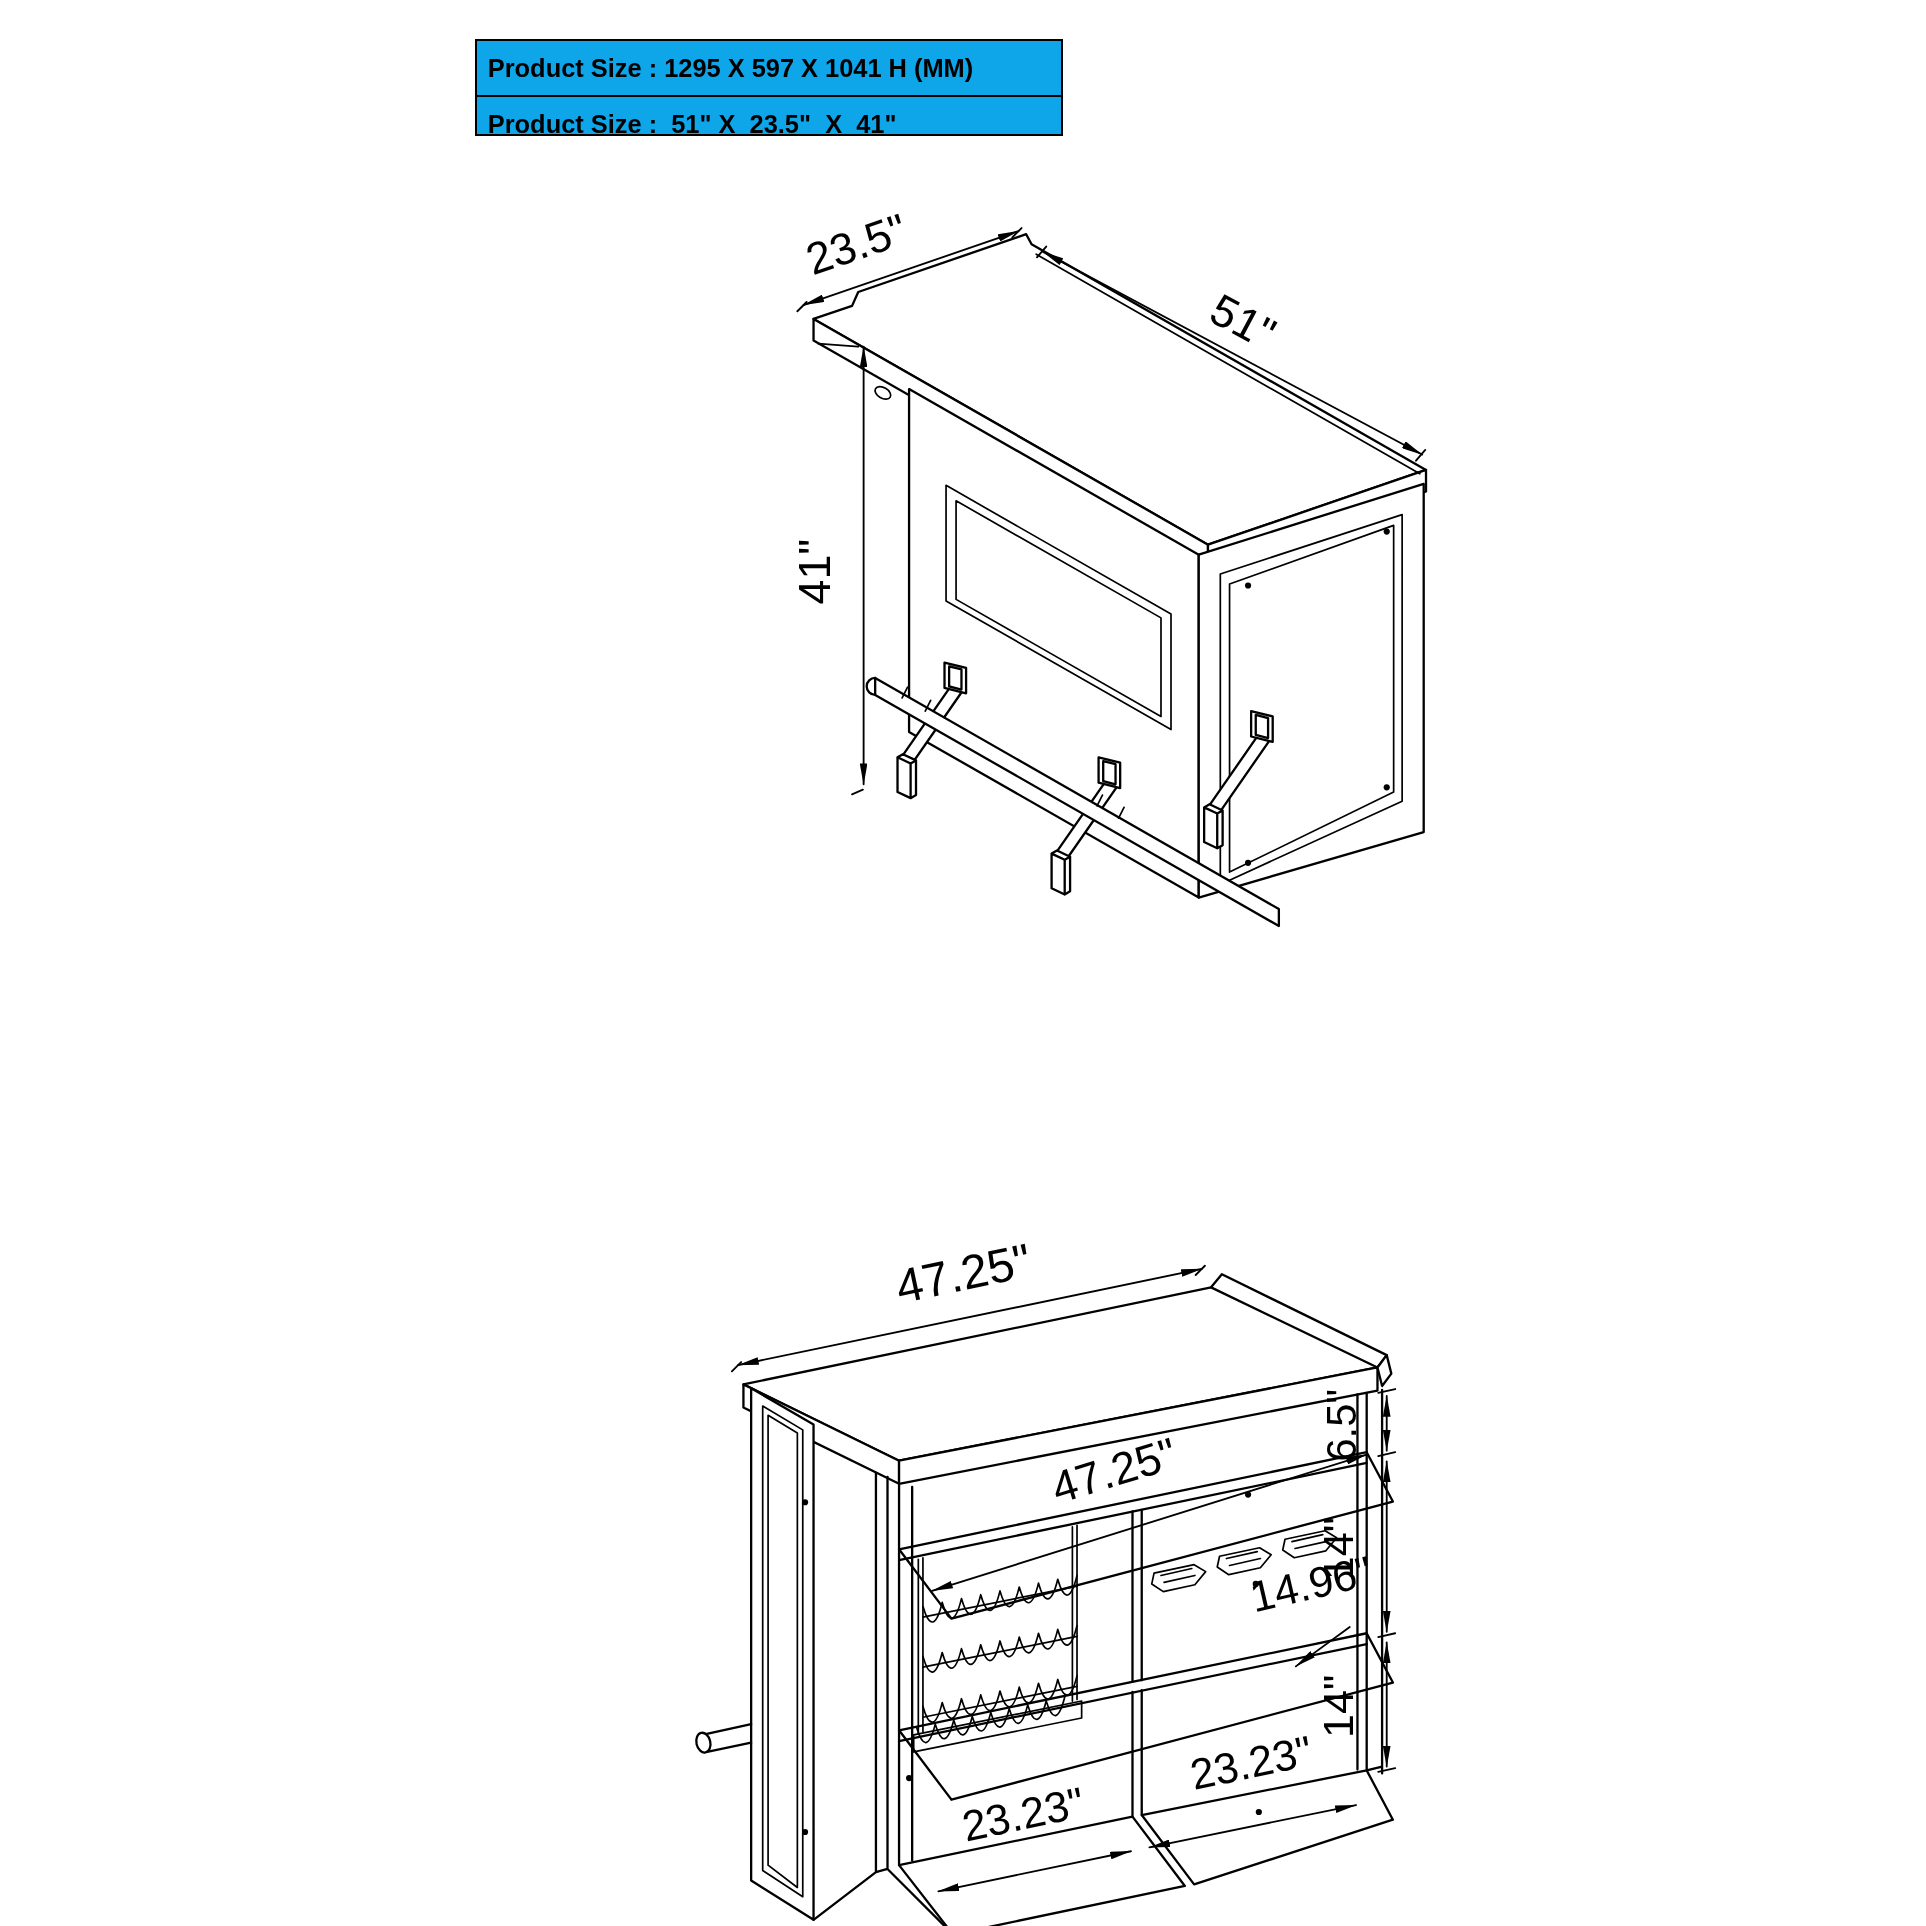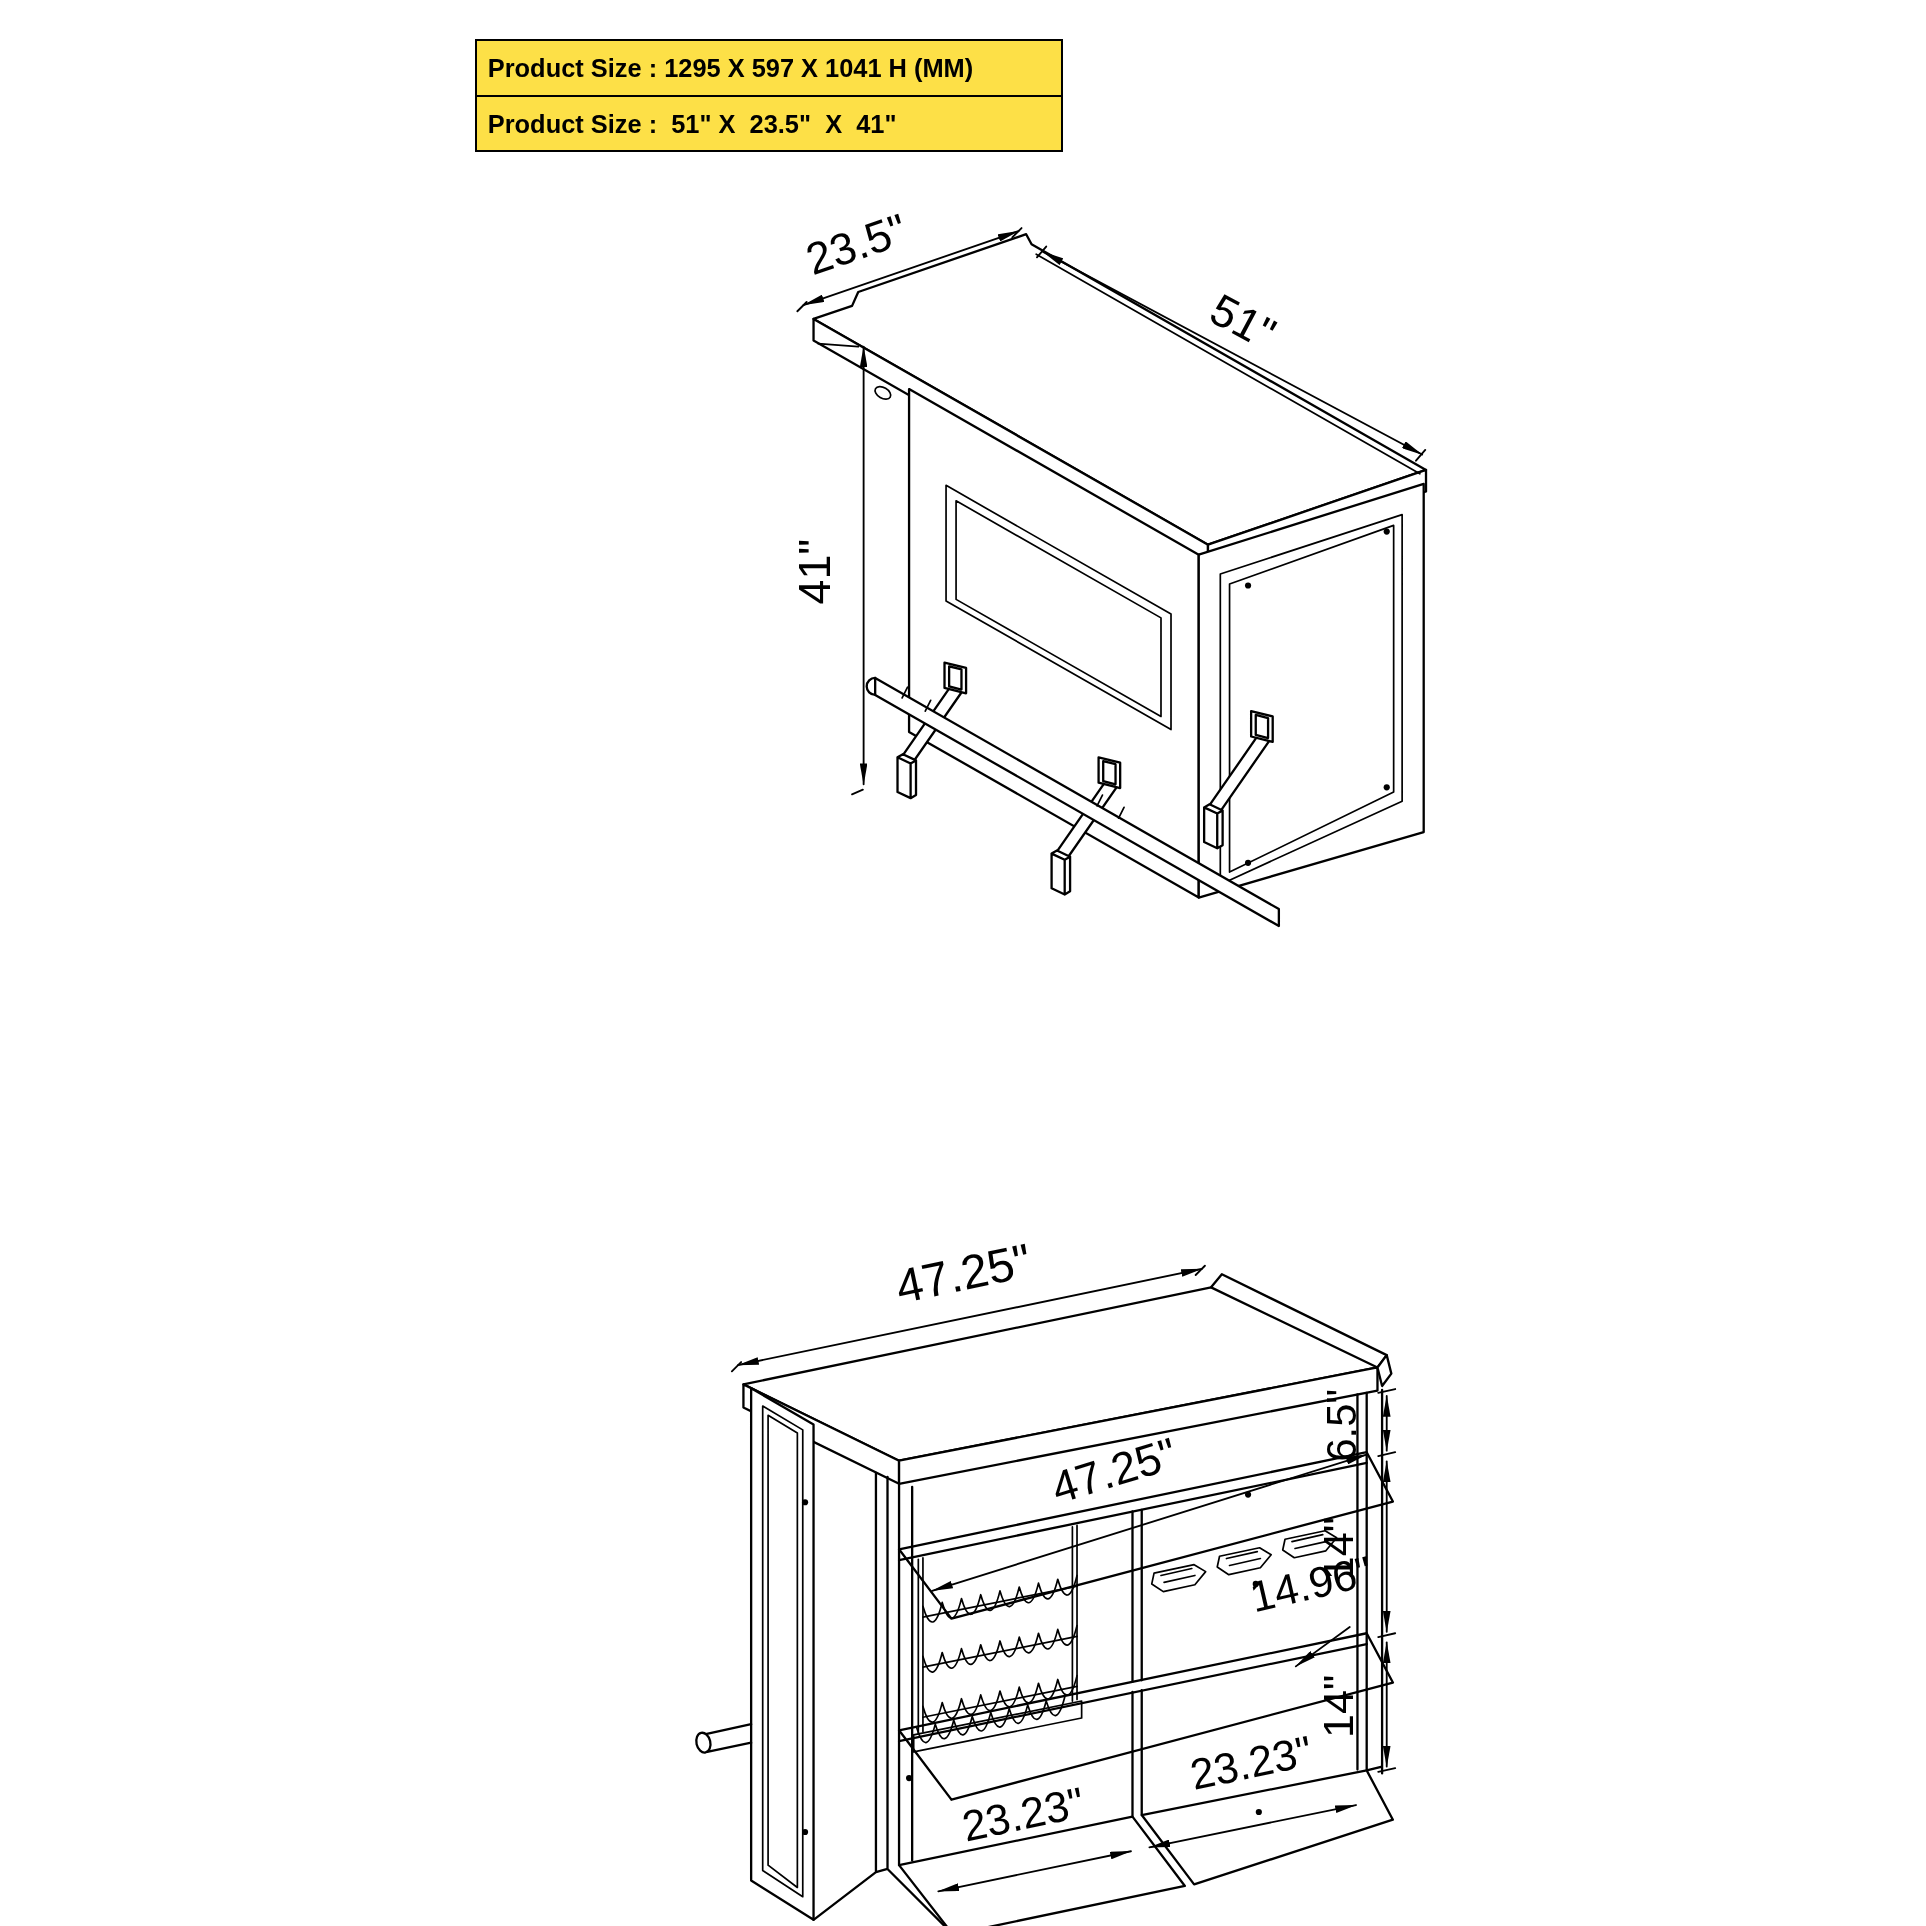--- a/index.html
+++ b/index.html
@@ -1,19 +1,19 @@
 <!DOCTYPE html>
 <html style="font-size:12.3px"><head>
 <meta charset="utf-8">
 <style>
   html,body{margin:0;padding:0;background:#fff;}
   .page{position:relative;width:1926px;height:1926px;background:#fff;overflow:hidden;
         font-family:"Liberation Sans",sans-serif;}
-  .size-box{position:absolute;left:475px;top:39px;width:588px;height:113px;
-            border:2.3px solid #000;box-sizing:border-box;background:#fde047;}
+  .size-box{position:absolute;left:475px;top:39px;width:588px;height:97px;
+            border:2.3px solid #000;box-sizing:border-box;background:#0ea5e9;}
   .size-row{height:54px;display:flex;align-items:center;padding-left:10.8px;
             font-size:25.4px;font-weight:bold;color:#000;}
   .size-row span{white-space:pre;}
   .size-row.first{border-bottom:2.3px solid #000;}
   svg.drawing{position:absolute;left:0;top:0;}
   .ln{fill:none;stroke:#000;stroke-width:3;stroke-linejoin:round;stroke-linecap:round;}
   .fw{fill:#fff;stroke:#000;stroke-width:3;stroke-linejoin:round;}
   .thin{fill:none;stroke:#000;stroke-width:2.2;stroke-linejoin:round;stroke-linecap:round;}
   .dim{fill:none;stroke:#000;stroke-width:2.4;stroke-linecap:round;}
   .dot{fill:#000;stroke:none;}

